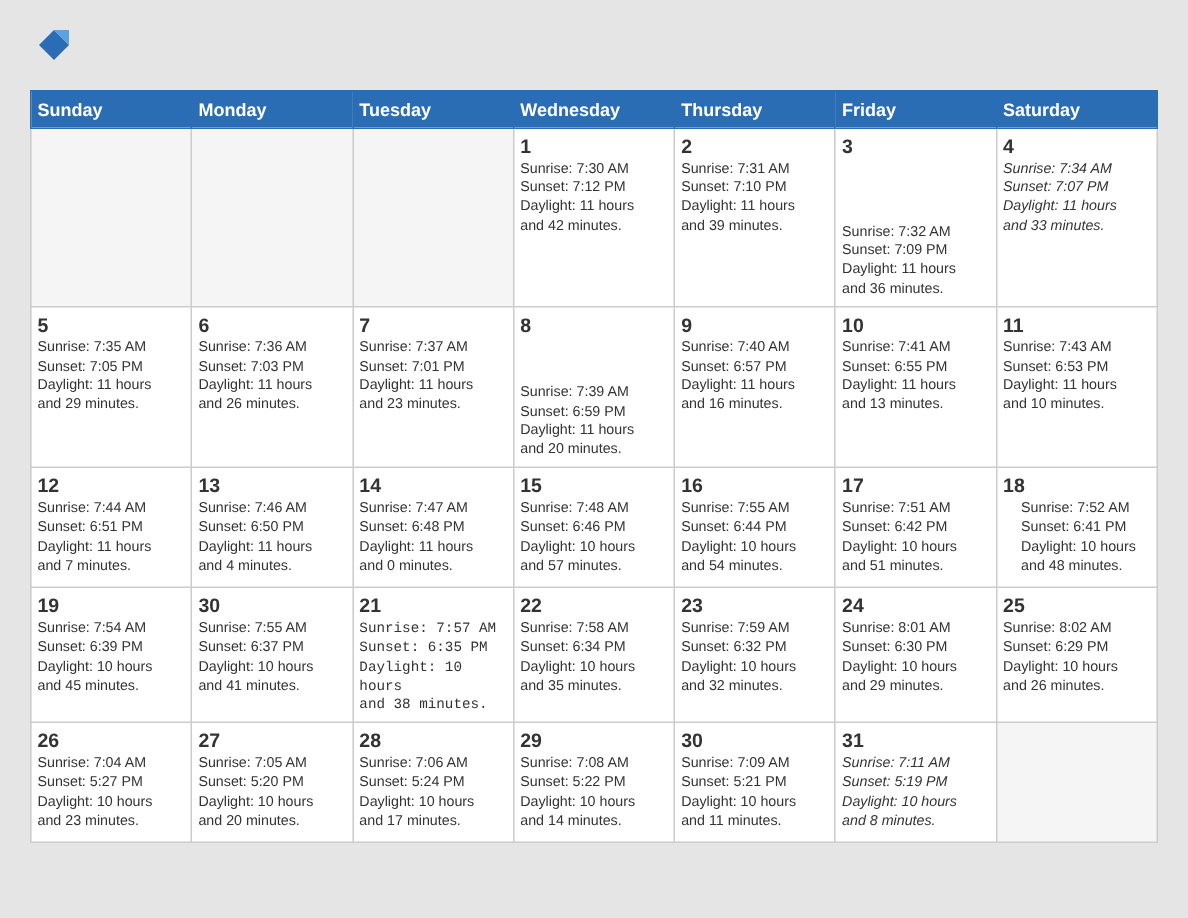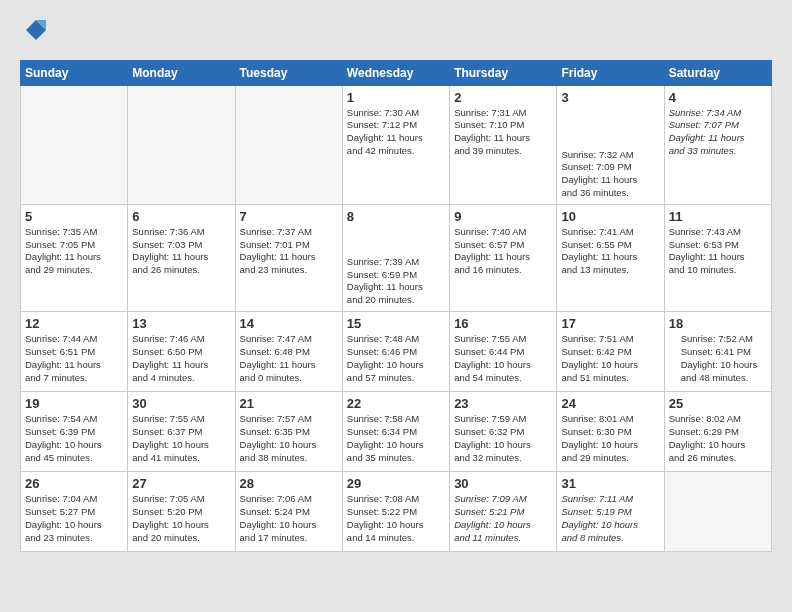--- a/index.html
+++ b/index.html
@@ -269,21 +269,21 @@
           </td>
           <td>
             <div class="day-num">30</div>
             <div class="day-info" style="white-space: pre-line;">Sunrise: 7:55 AM
 Sunset: 6:37 PM
 Daylight: 10 hours
 and 41 minutes.</div>
           </td>
           <td>
             <div class="day-num">21</div>
-            <div class="day-info" style="white-space: pre-line;">Sunrise: 7:57 AM
+            <div class="day-info" style="white-space: pre-line; font-family: Liberation Mono, monospace;">Sunrise: 7:57 AM
 Sunset: 6:35 PM
 Daylight: 10 hours
 and 38 minutes.</div>
           </td>
           <td>
             <div class="day-num">22</div>
             <div class="day-info" style="white-space: pre-line;">Sunrise: 7:58 AM
 Sunset: 6:34 PM
 Daylight: 10 hours
 and 35 minutes.</div>
@@ -334,21 +334,21 @@
           </td>
           <td>
             <div class="day-num">29</div>
             <div class="day-info" style="white-space: pre-line;">Sunrise: 7:08 AM
 Sunset: 5:22 PM
 Daylight: 10 hours
 and 14 minutes.</div>
           </td>
           <td>
             <div class="day-num">30</div>
-            <div class="day-info" style="white-space: pre-line; font-style: italic;">Sunrise: 7:09 AM
+            <div class="day-info" style="white-space: pre-line;">Sunrise: 7:09 AM
 Sunset: 5:21 PM
 Daylight: 10 hours
 and 11 minutes.</div>
           </td>
           <td>
             <div class="day-num">31</div>
             <div class="day-info" style="white-space: pre-line; font-style: italic;">Sunrise: 7:11 AM
 Sunset: 5:19 PM
 Daylight: 10 hours
 and 8 minutes.</div>

